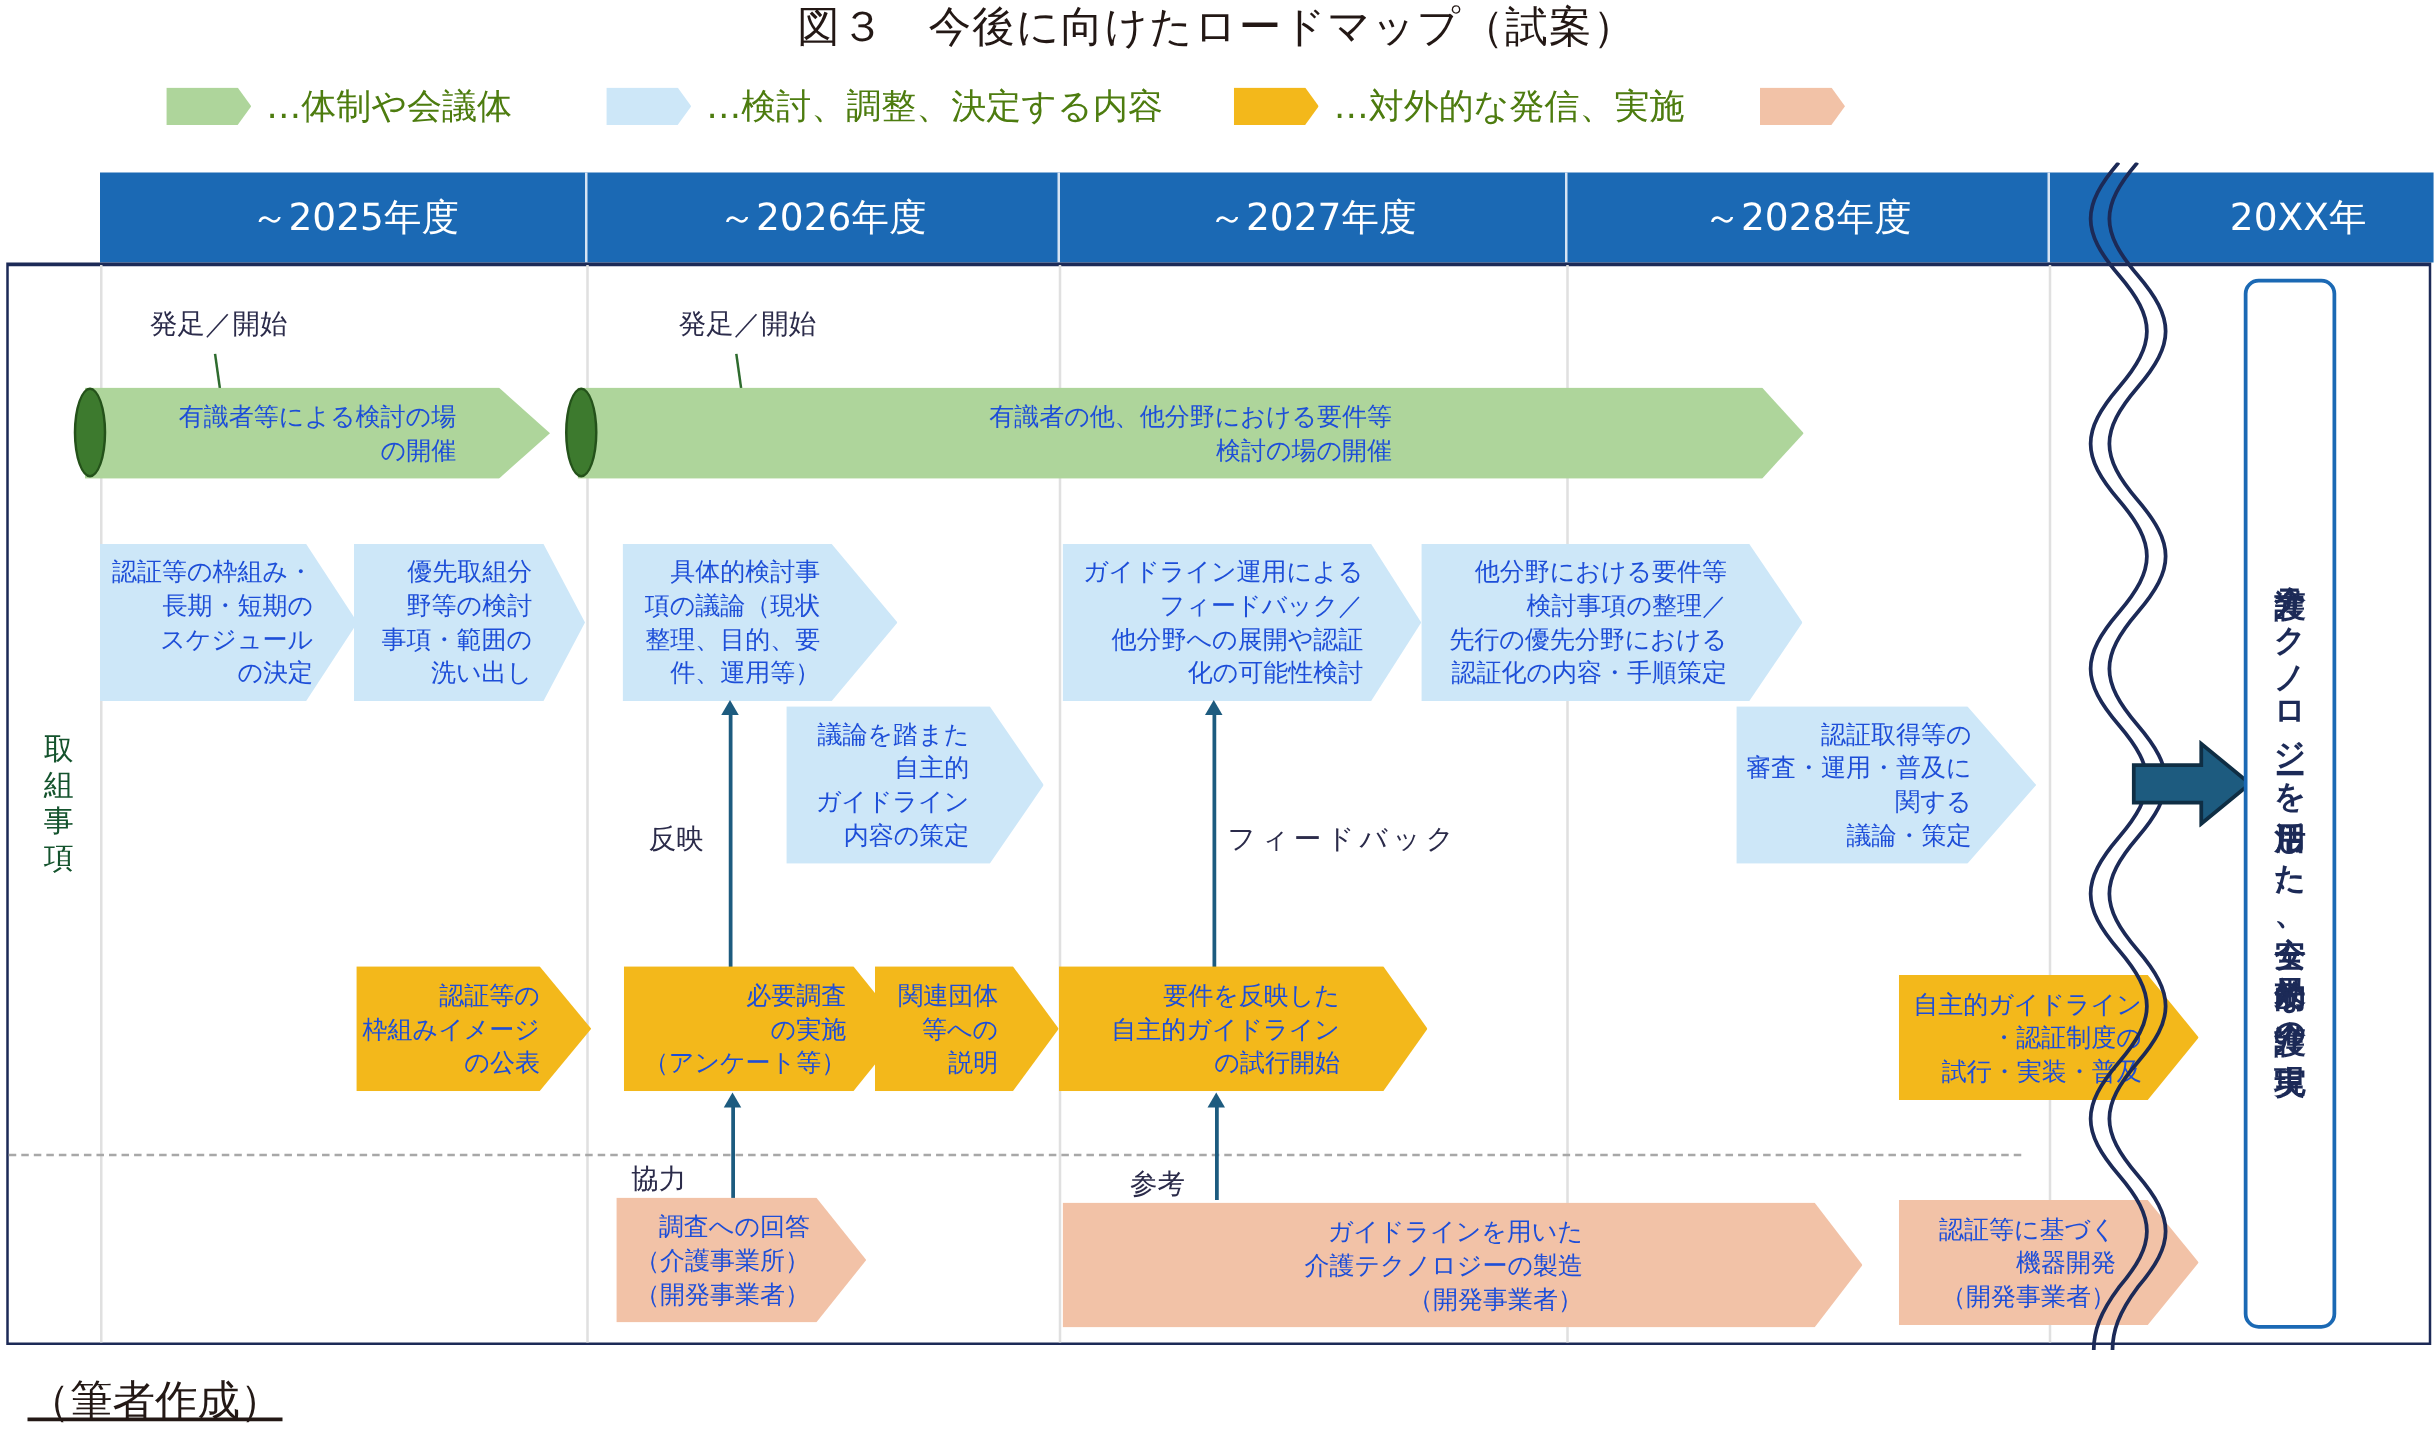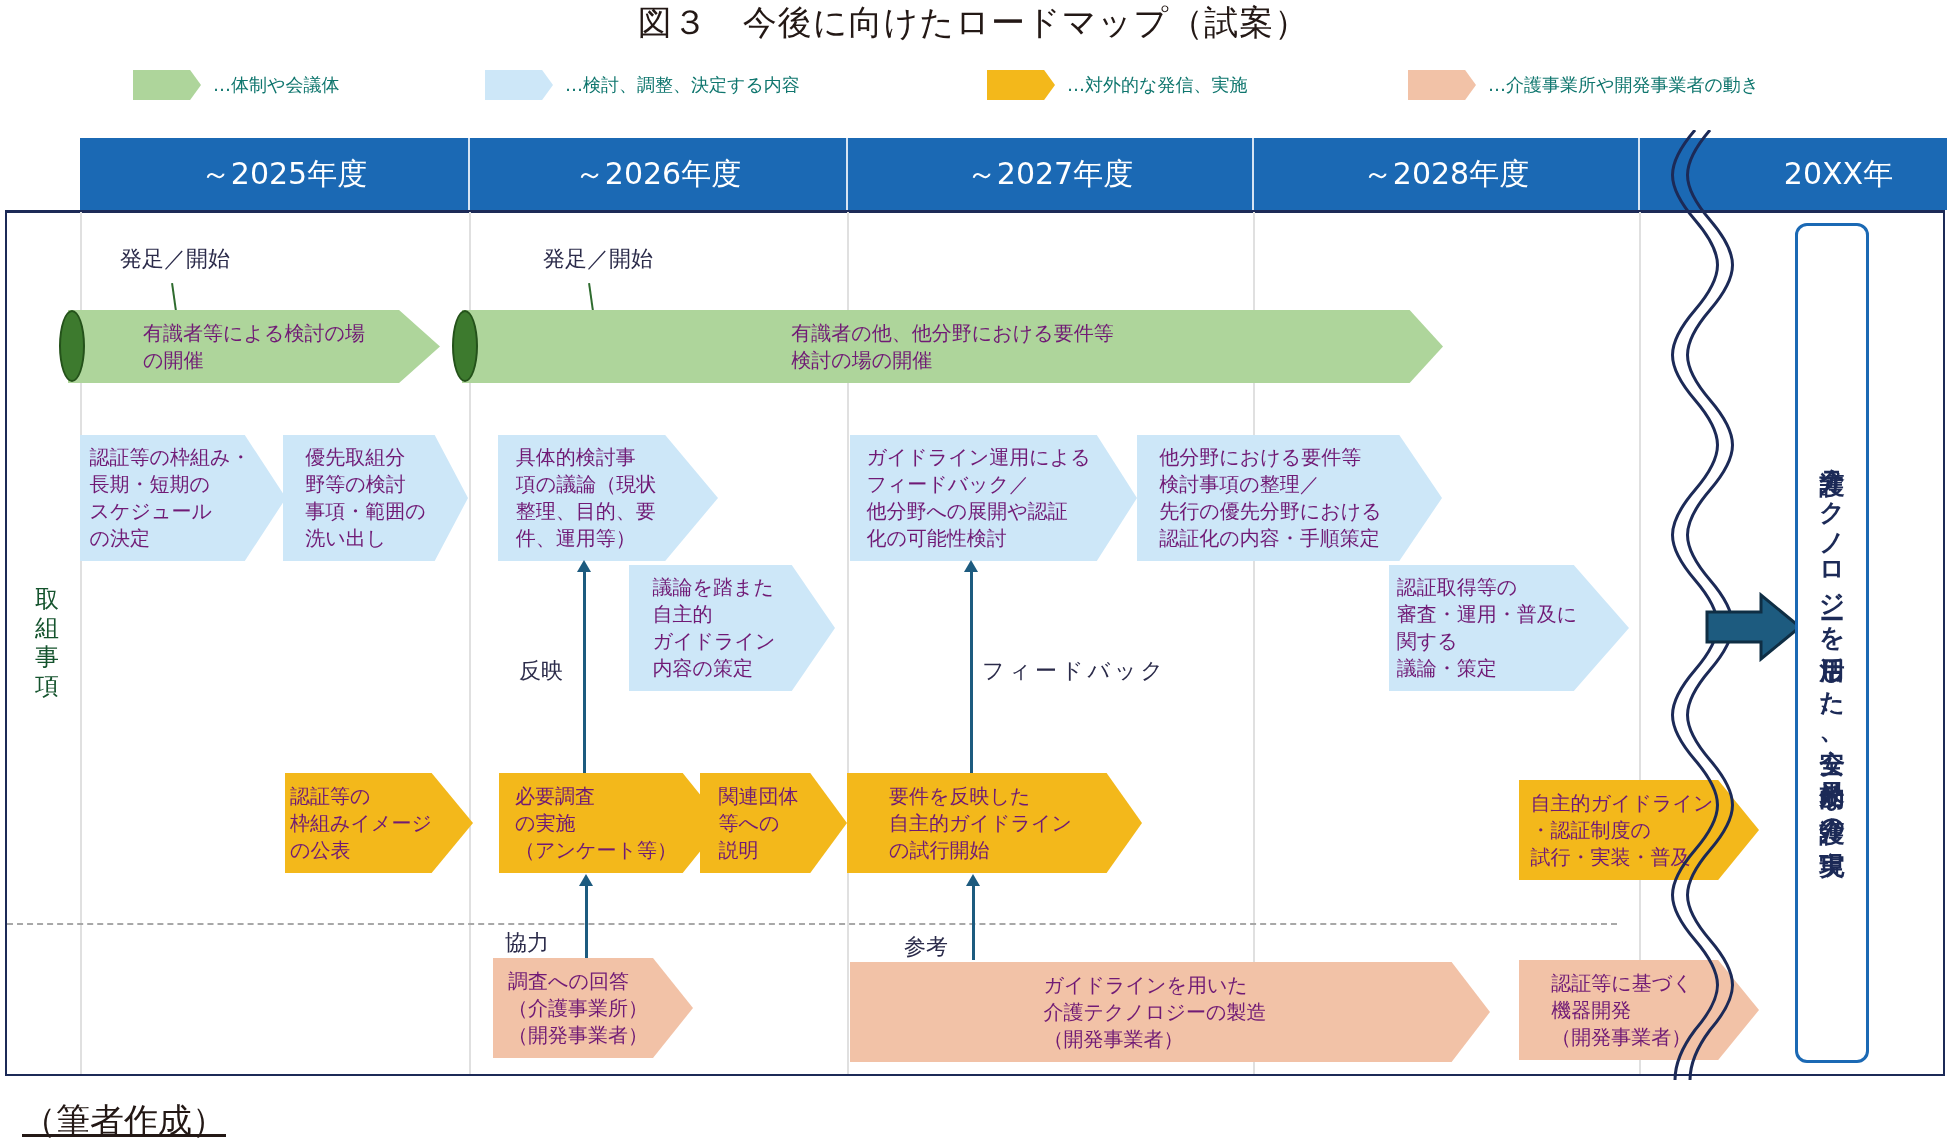--- a/index.html
+++ b/index.html
@@ -4,33 +4,33 @@
 <style>
   html, body { margin:0; padding:0; background:#ffffff; }
   body { width:1947px; height:1147px; position:relative; overflow:hidden;
          font-family:"DejaVu Sans","Liberation Sans",sans-serif; color:#222; }
   .abs { position:absolute; }
   .title { left:0; width:1947px; top:0; height:44px; text-align:center;
            font-size:34px; line-height:44px; color:#231815; letter-spacing:1px; }
   .legend-item { position:absolute; top:68px; height:34px; display:flex; align-items:center; }
   .legend-swatch { width:68px; height:30px; margin-right:12px;
                    clip-path:polygon(0 0,84% 0,100% 50%,84% 100%,0 100%); }
-  .legend-label { font-size:18px; color:#0f766e; white-space:nowrap; }
+  .legend-label { font-size:28px; color:#4d7c0f; white-space:nowrap; }
   .header-band { left:80px; top:138px; width:1867px; height:72px; background:#1b69b4; }
   .header-cell { position:absolute; top:138px; height:72px; display:flex; align-items:center;
                  justify-content:center; color:#fff; font-size:30px;
                  border-right:2px solid #d6e4f3; box-sizing:border-box; }
   .frame { left:5px; top:210px; width:1940px; height:866px; box-sizing:border-box;
            border:2px solid #1c2a57; border-top:3px solid #1c2a57; }
   .col-line { position:absolute; top:212px; width:2px; height:862px; background:#e0e0e0; }
   .dashed { left:7px; top:923px; width:1610px; height:0; border-top:2px dashed #a8a8a8; }
   .side-label { left:30px; top:585px; width:34px; font-size:24px; line-height:29px;
                 color:#14532d; text-align:center; word-break:break-all; }
   .chev { position:absolute; display:flex; align-items:center; justify-content:center;
-          text-align:left; box-sizing:border-box; color:#701a75; font-size:20px;
+          text-align:right; box-sizing:border-box; color:#1d4ed8; font-size:20px;
           line-height:27px; white-space:pre-line; }
   .green { background:#aed59b; }
   .blue { background:#cde7f8; }
   .orange { background:#f3b81b; }
   .pink { background:#f2c2a7; }
   .cyl-cap { position:absolute; width:26px; height:72px; border-radius:50%;
              background:#3d7a2e; border:2px solid #24521a; box-sizing:border-box; }
   .ann { position:absolute; font-size:22px; color:#2b2b4a; white-space:nowrap; }
   .tick { position:absolute; width:2px; background:#2e6b2e; }
   .vline { position:absolute; width:3px; background:#1d5b7f; }
@@ -56,21 +56,20 @@
 <div class="legend-item" style="left:485px;">
   <div class="legend-swatch blue"></div>
   <span class="legend-label">…検討、調整、決定する内容</span>
 </div>
 <div class="legend-item" style="left:987px;">
   <div class="legend-swatch orange"></div>
   <span class="legend-label">…対外的な発信、実施</span>
 </div>
 <div class="legend-item" style="left:1408px;">
   <div class="legend-swatch pink"></div>
-  <span class="legend-label">…介護事業所や開発事業者の動き</span>
 </div>
 
 <div class="abs header-band"></div>
 <div class="header-cell" style="left:80px;width:390px;padding-left:20px;">～2025年度</div>
 <div class="header-cell" style="left:470px;width:378px;">～2026年度</div>
 <div class="header-cell" style="left:848px;width:406px;">～2027年度</div>
 <div class="header-cell" style="left:1254px;width:386px;">～2028年度</div>
 <div class="header-cell" style="left:1640px;width:307px;border-right:none;padding-left:90px;">20XX年</div>
 
 <div class="abs frame"></div>

